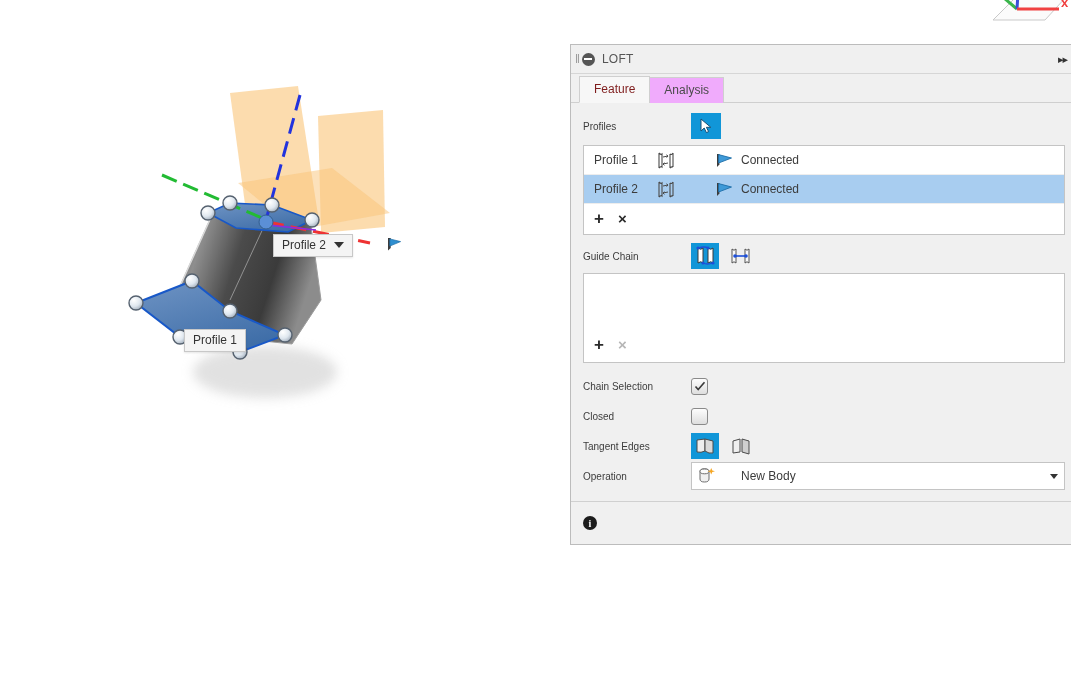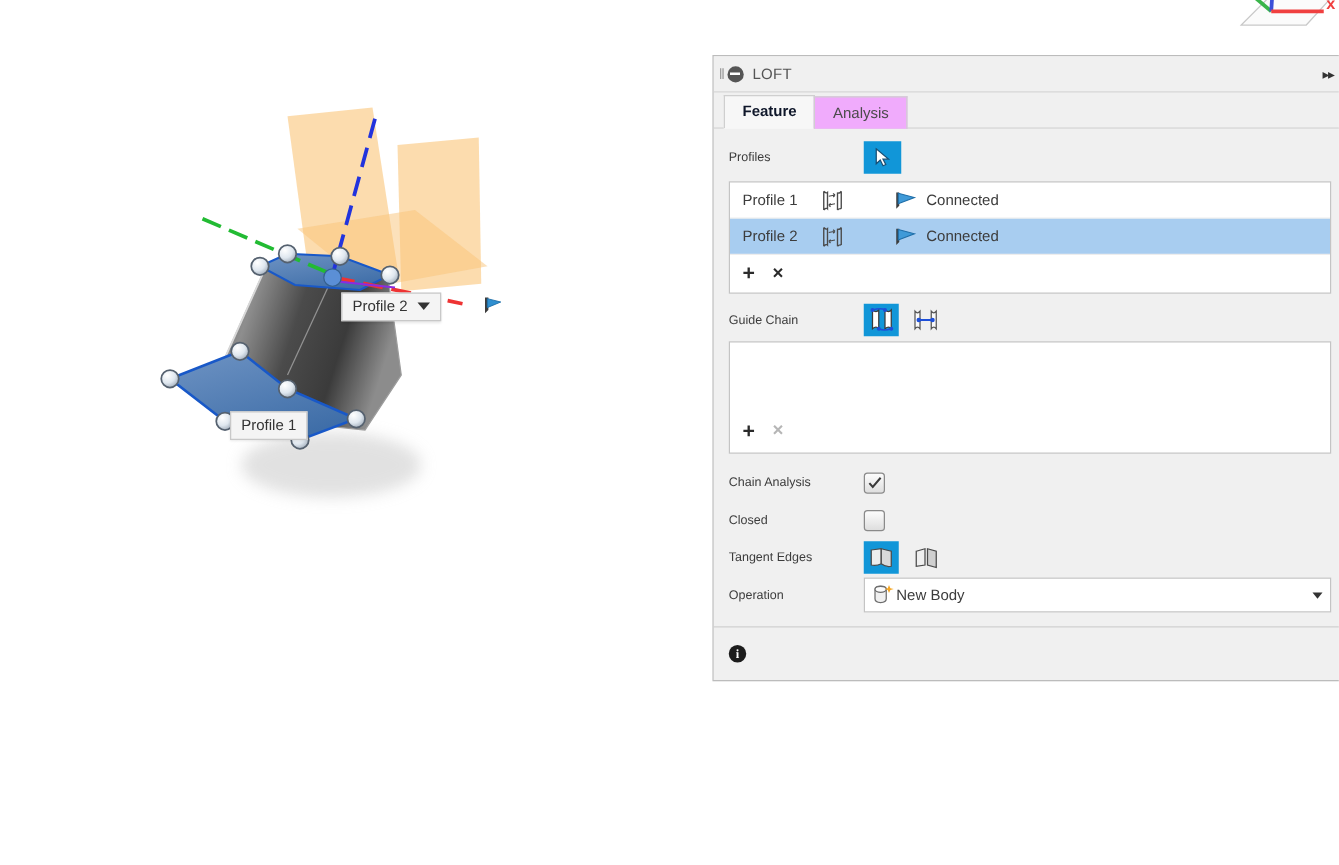--- a/index.html
+++ b/index.html
@@ -65,21 +65,21 @@
   .ff-icon { font-size:11px; letter-spacing:-1px; }
 
   
   .tabs { display:flex; align-items:flex-end; height:28px; padding-left:8px;
           border-bottom:1px solid #cfcfcf; background:#f0f0f0; }
   .tab {
     padding:5px 14px 6px 14px; font-size:12px; color:#4a4a4a;
     border:1px solid #cfcfcf; border-bottom:none; background:#f0abfc;
     margin-right:-1px; line-height:14px; position:relative; top:1px;
   }
-  .tab.active { background:#f7f7f7; color:#0f172a; border-bottom:1px solid #f7f7f7;font-weight:bold; }
+  .tab.active { background:#f7f7f7; color:#7f1d1d; border-bottom:1px solid #f7f7f7; }
 
   .panel-body { padding:8px 12px 10px 12px; background:#f0f0f0; }
 
   .row { display:flex; align-items:center; min-height:30px; }
   .row-label { width:108px; font-size:10px; color:#3c3c3c; flex:none; }
 
   
   .sel-btn {
     width:30px;height:26px;background:#1196d8;
     display:flex;align-items:center;justify-content:center; flex:none;
@@ -119,21 +119,21 @@
   .chk {
     width:15px;height:15px;border:1px solid #8a8a8a;border-radius:3px;
     background:linear-gradient(#fdfdfd,#dedede);
     display:flex;align-items:center;justify-content:center; flex:none;
   }
   .chk .tick{ display:block; }
 
   
   .dropdown {
     flex:1; height:26px; background:#fff; border:1px solid #c4c4c4;
-    display:flex; align-items:center; padding:0 6px; gap:0; position:relative;
+    display:flex; align-items:center; padding:0 6px; gap:24px; position:relative;
   }
   .dd-label{ font-size:12px; color:#3c3c3c; }
   .dd-caret{
     margin-left:auto; width:0;height:0;
     border-left:4px solid transparent;border-right:4px solid transparent;border-top:5px solid #333;
   }
 
   
   .panel-footer {
     border-top:1px solid #d0d0d0; background:#f0f0f0;
@@ -338,21 +338,21 @@
 
 
       <div class="rails-box">
         <div class="list-actions">
           <span class="plus-btn">+</span>
           <span class="x-btn disabled">×</span>
         </div>
       </div>
 
       <div class="row">
-        <div class="row-label">Chain Analysis</div>
+        <div class="row-label">Chain Selection</div>
         <div class="chk">
           <svg class="tick" width="12" height="11" viewBox="0 0 12 11">
             <path d="M1.5,5.5 L4.2,8.6 L10.5,1.2" fill="none" stroke="#3a3a3a" stroke-width="1.6"></path>
           </svg>
         </div>
       </div>
 
       <div class="row">
         <div class="row-label">Closed</div>
         <div class="chk"></div>

